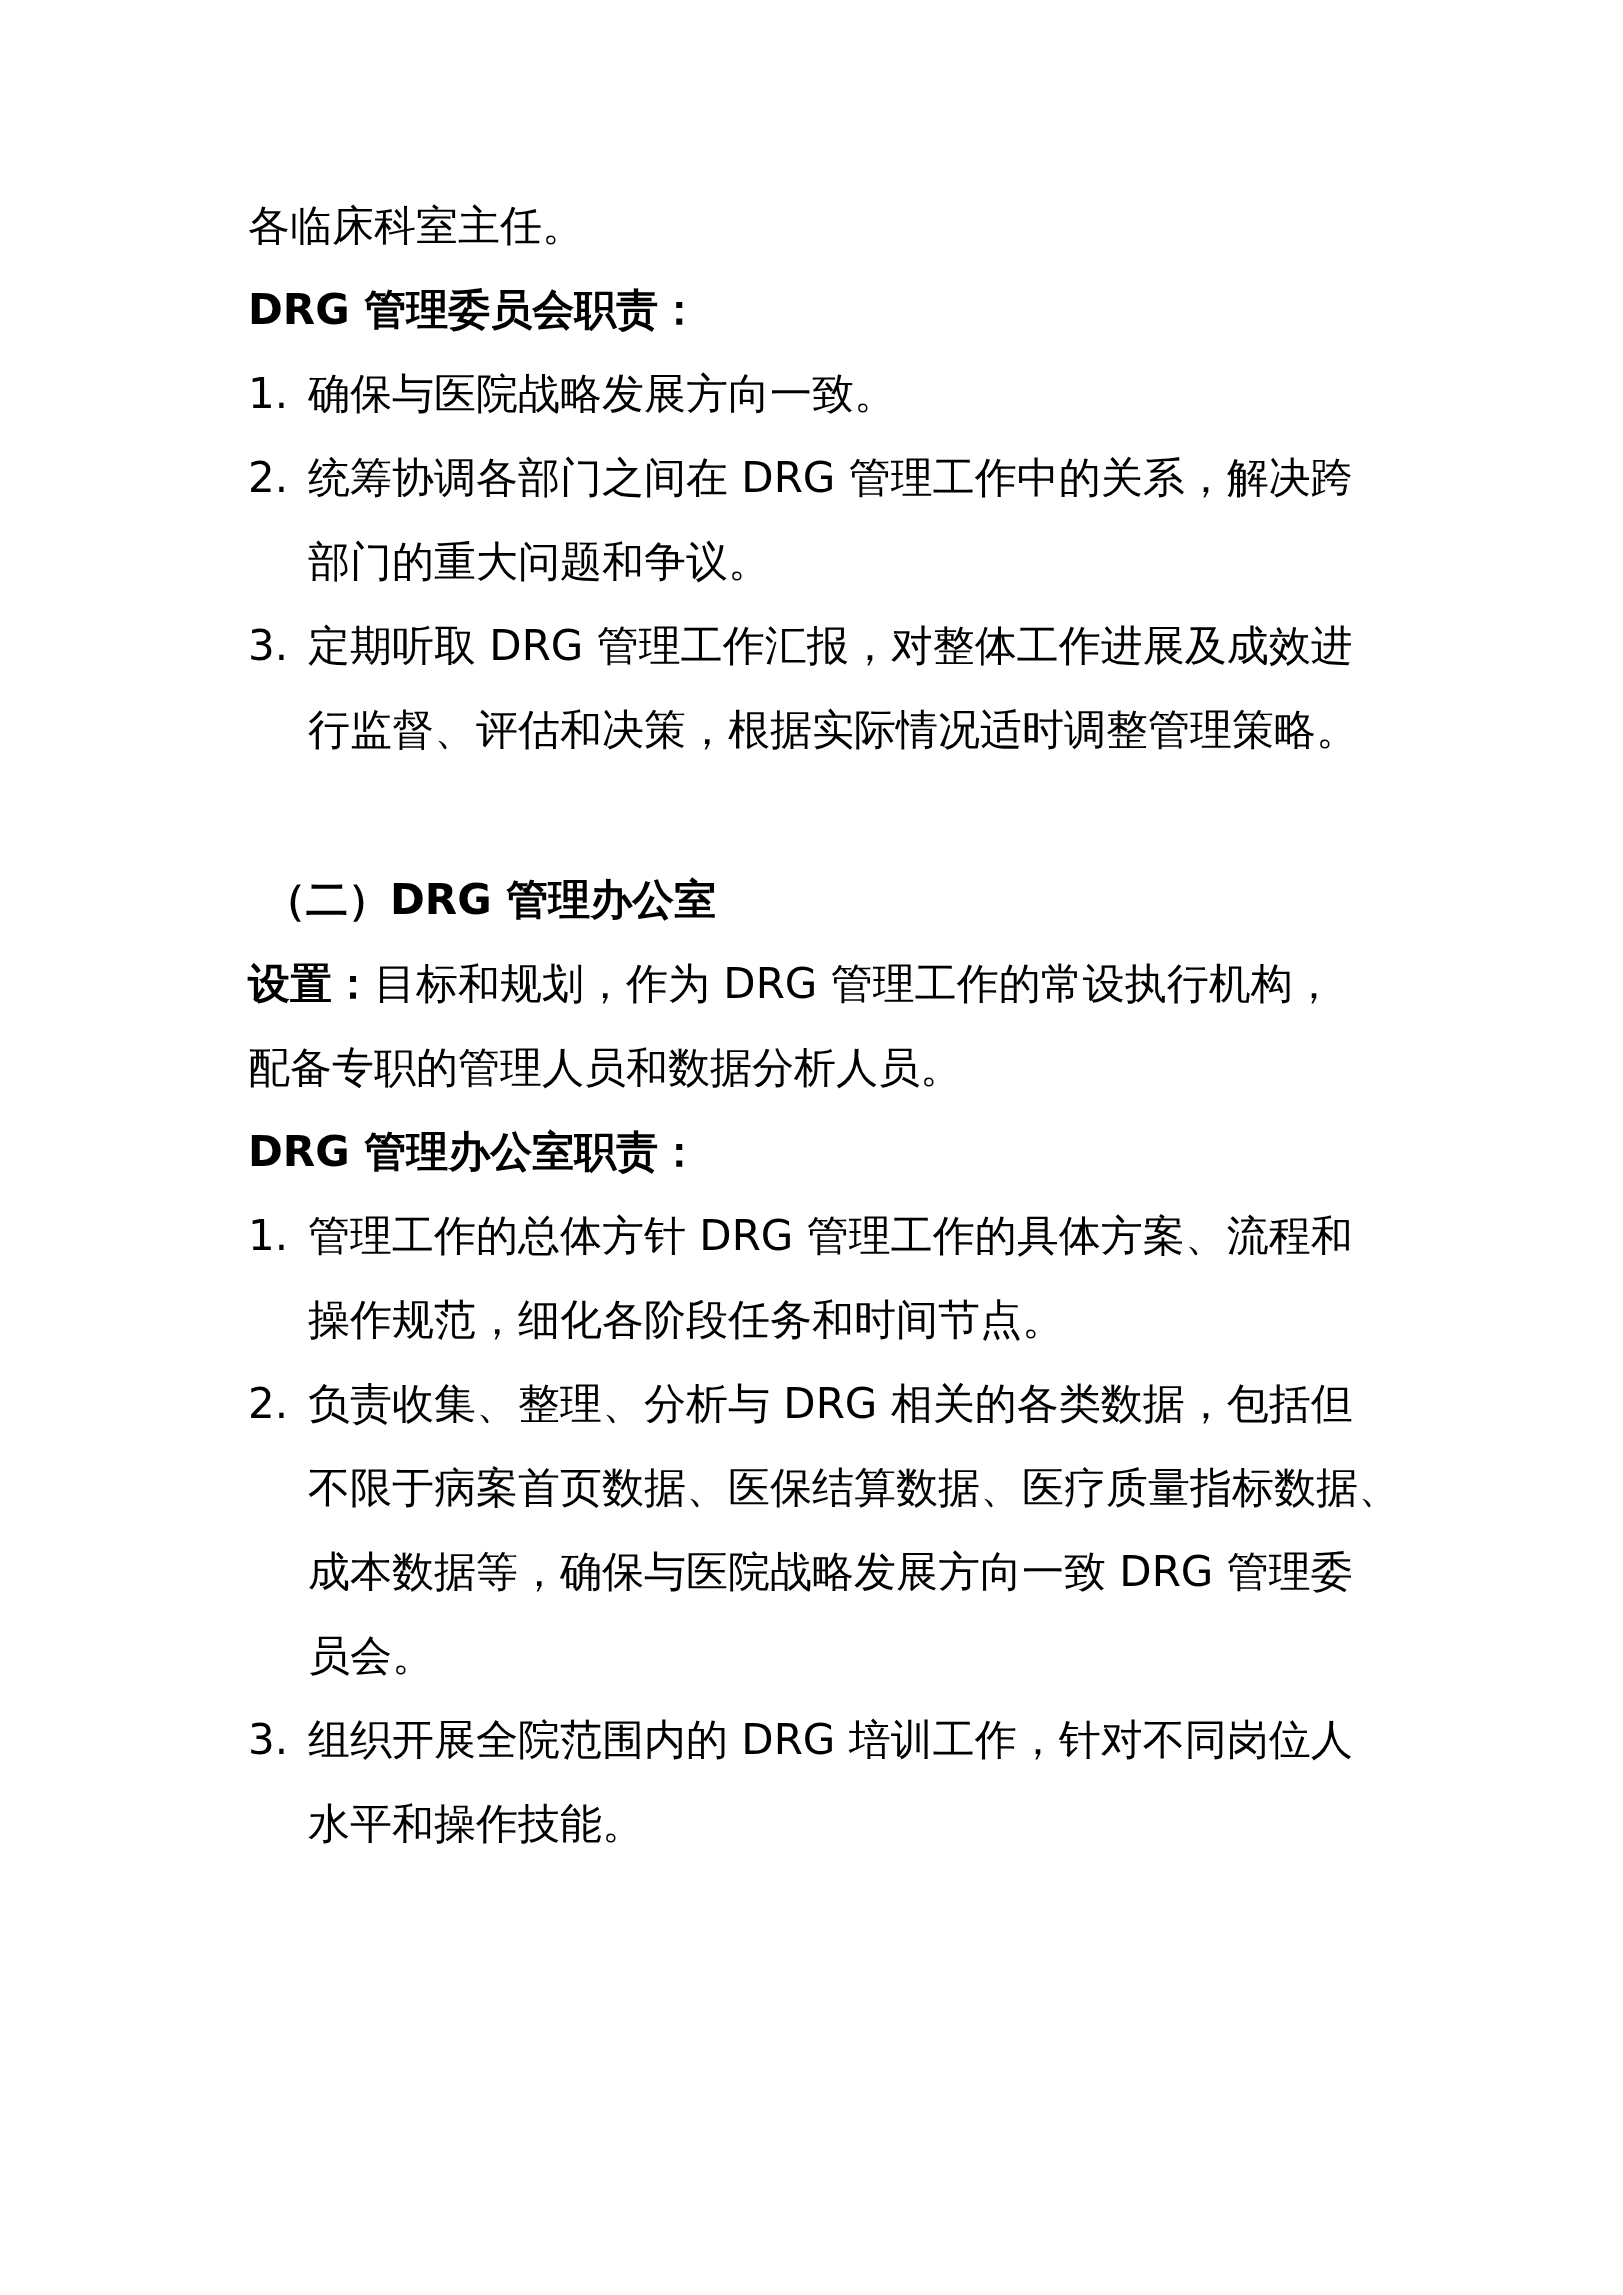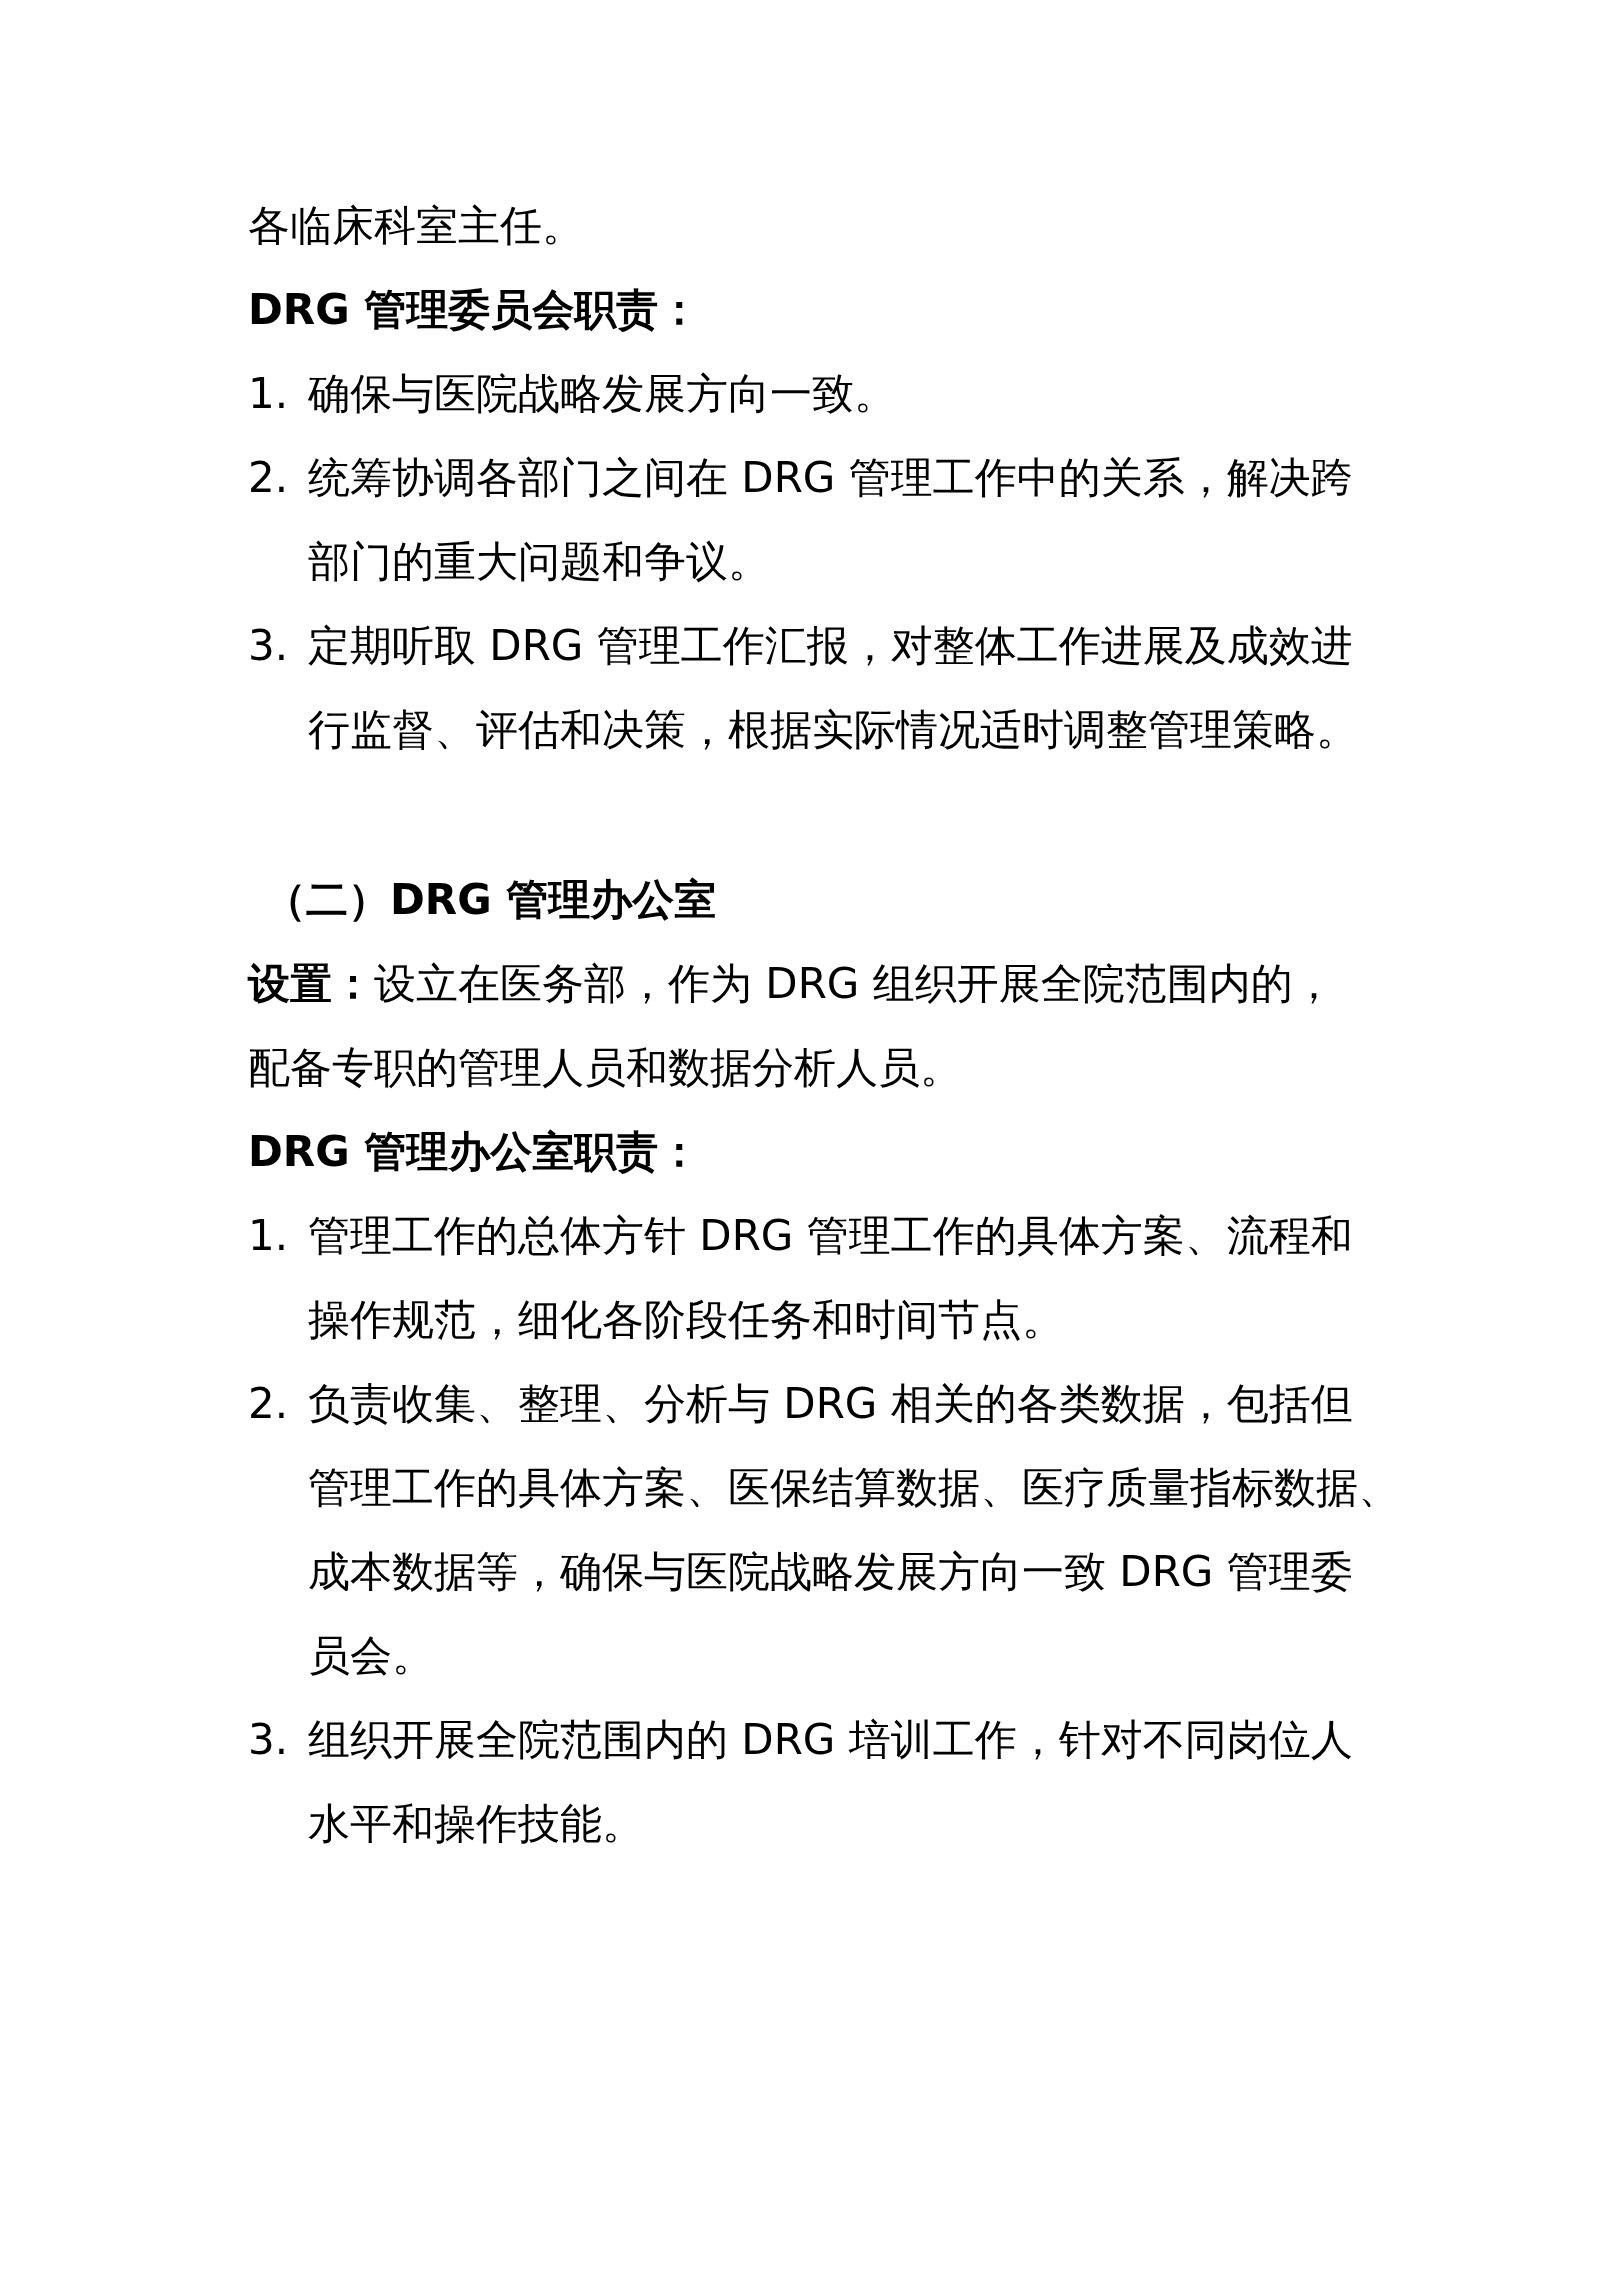--- a/index.html
+++ b/index.html
@@ -68,35 +68,35 @@
   <div class="item">
     <span class="line num">3.</span>
     <div class="line text-line">定期听取 DRG 管理工作汇报，对整体工作进展及成效进</div>
     <div class="line text-line">行监督、评估和决策，根据实际情况适时调整管理策略。</div>
   </div>
 
   <div class="spacer"></div>
 
   <div class="line bold heading">（二）DRG 管理办公室</div>
 
-  <div class="line"><span class="bold">设置：</span><span>设立在医务部，作为 DRG 组织开展全院范围内的，</span></div>
+  <div class="line"><span class="bold">设置：</span><span>目标和规划，作为 DRG 管理工作的常设执行机构，</span></div>
   <div class="line">配备专职的管理人员和数据分析人员。</div>
 
   <div class="line bold">DRG 管理办公室职责：</div>
 
   <div class="item">
     <span class="line num">1.</span>
     <div class="line text-line">管理工作的总体方针 DRG 管理工作的具体方案、流程和</div>
     <div class="line text-line">操作规范，细化各阶段任务和时间节点。</div>
   </div>
 
   <div class="item">
     <span class="line num">2.</span>
     <div class="line text-line">负责收集、整理、分析与 DRG 相关的各类数据，包括但</div>
-    <div class="line text-line">管理工作的具体方案、医保结算数据、医疗质量指标数据、</div>
+    <div class="line text-line">不限于病案首页数据、医保结算数据、医疗质量指标数据、</div>
     <div class="line text-line">成本数据等，确保与医院战略发展方向一致 DRG 管理委</div>
     <div class="line text-line">员会。</div>
   </div>
 
   <div class="item">
     <span class="line num">3.</span>
     <div class="line text-line">组织开展全院范围内的 DRG 培训工作，针对不同岗位人</div>
     <div class="line text-line">水平和操作技能。</div>
   </div>
 

